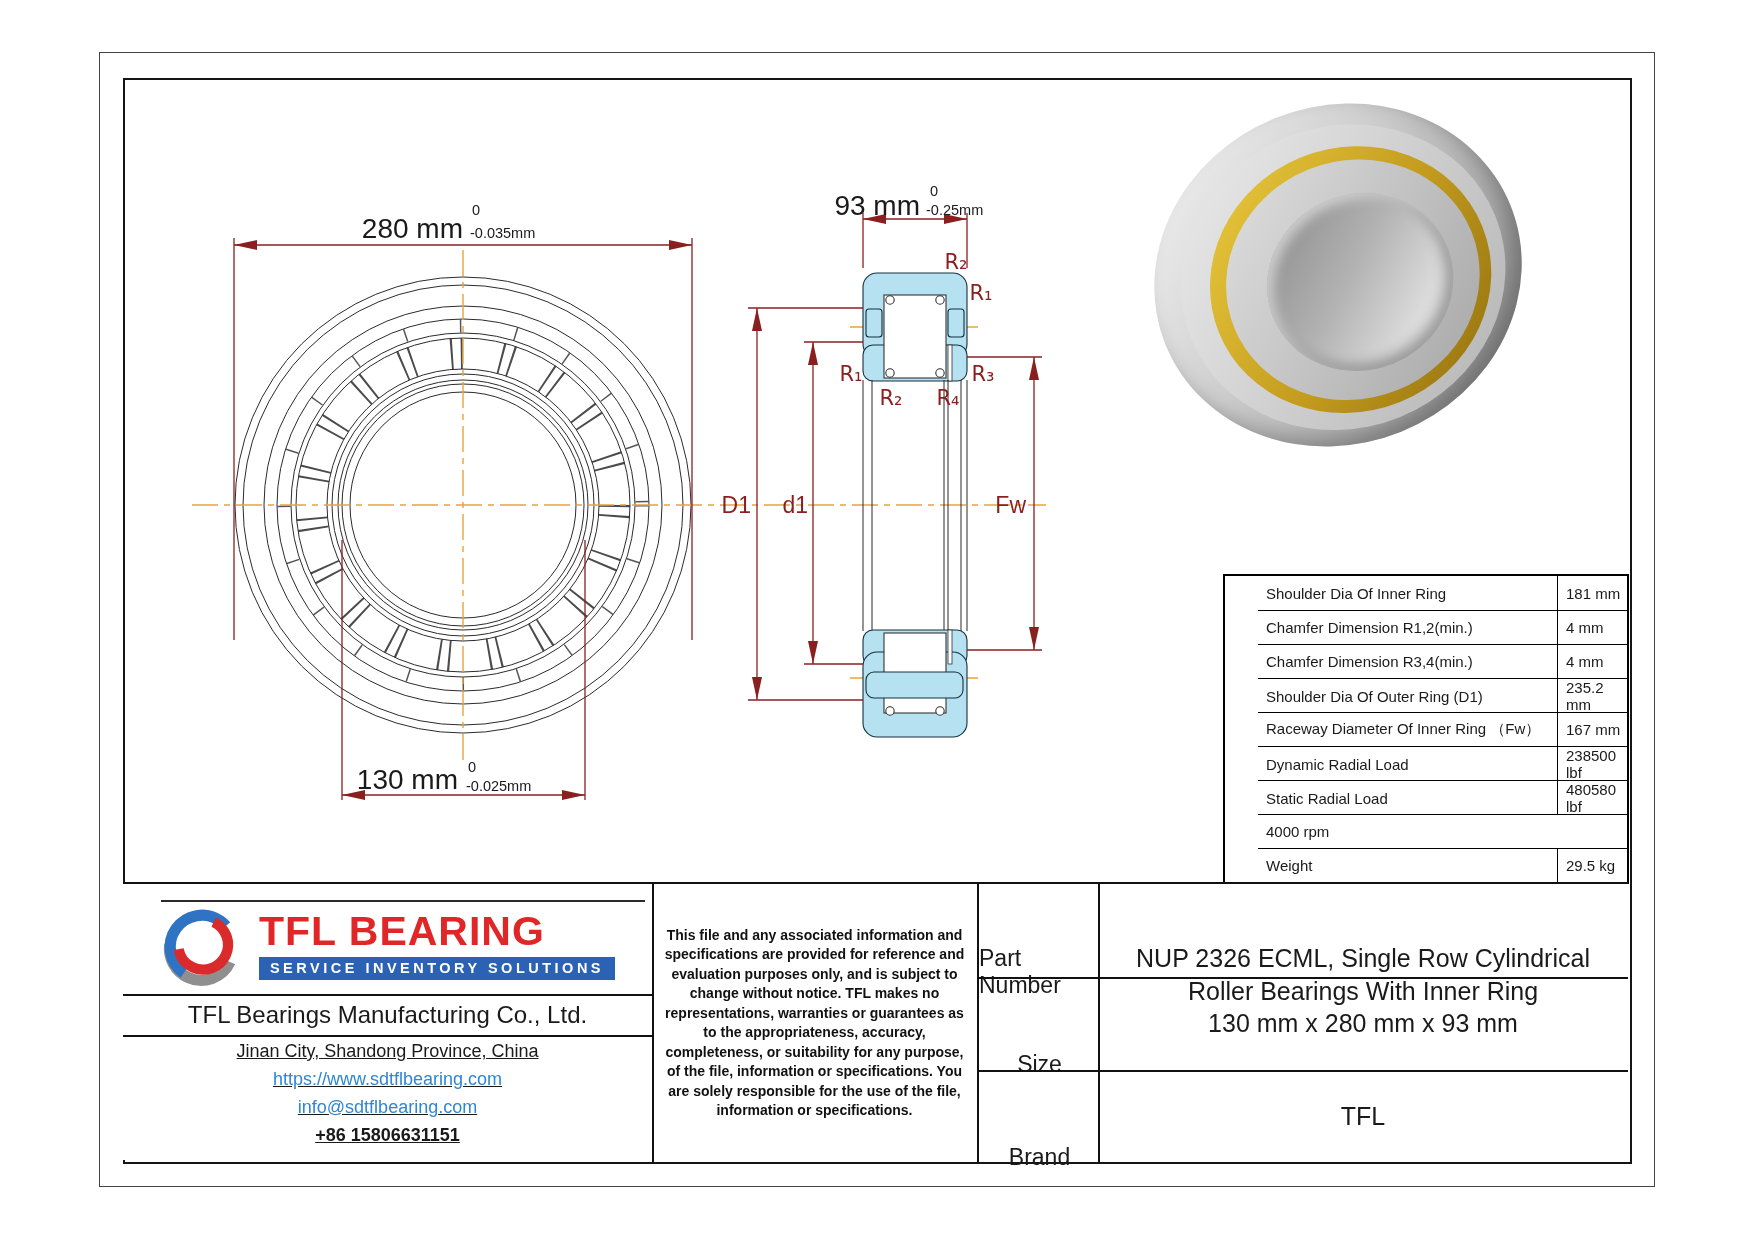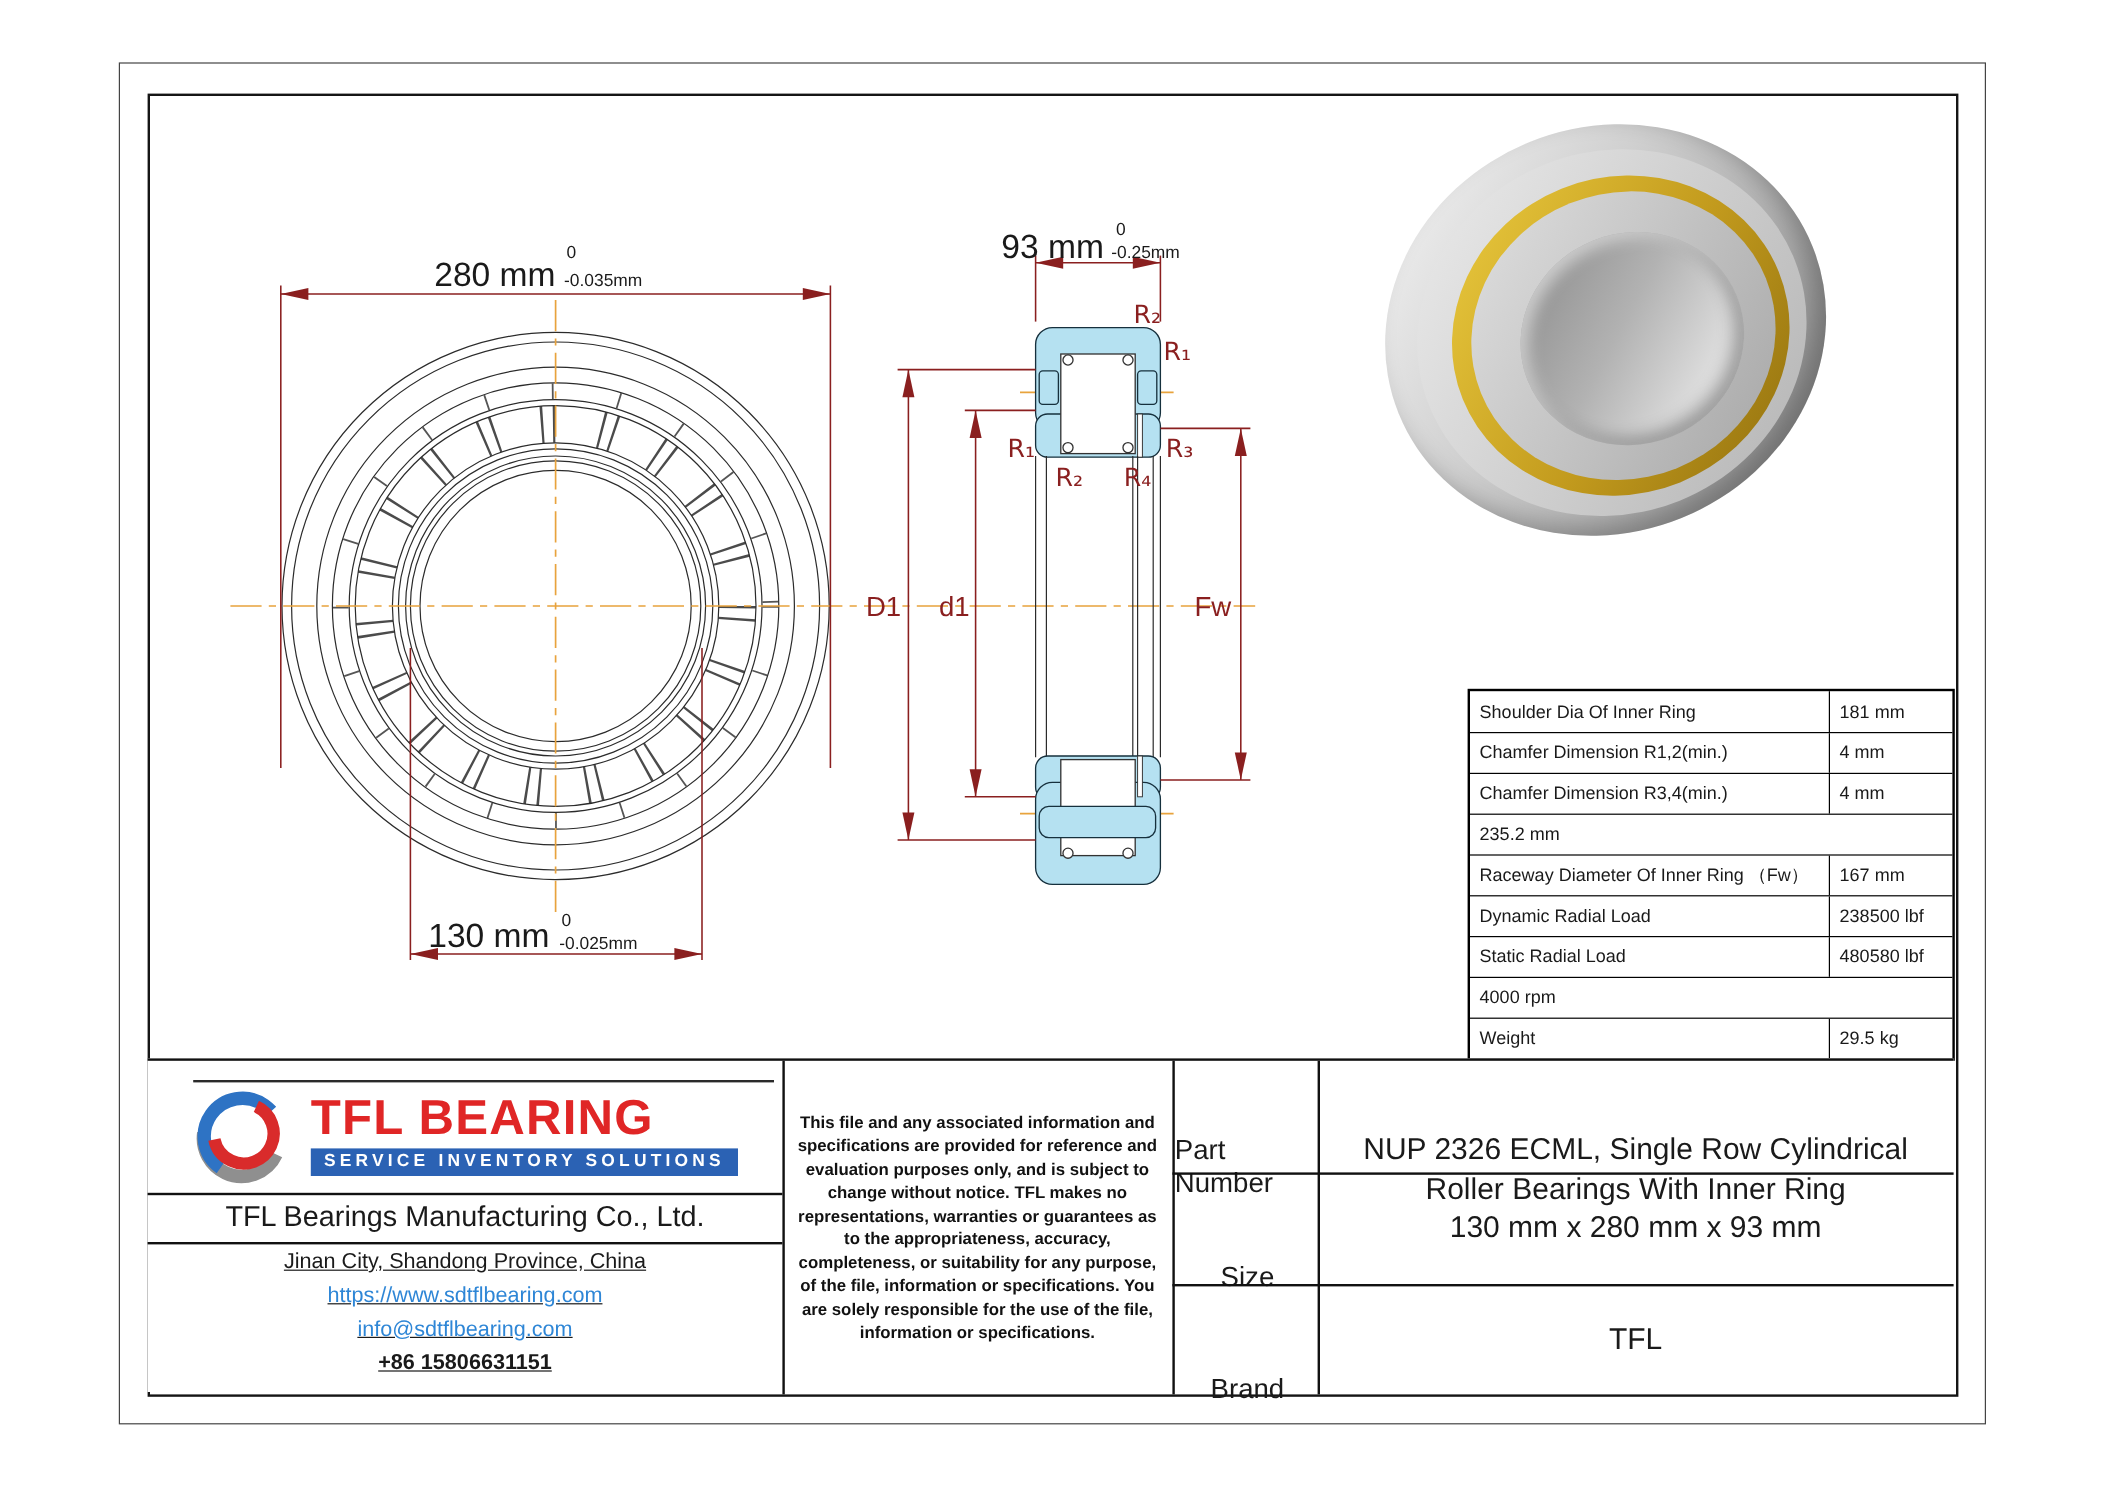--- a/index.html
+++ b/index.html
@@ -5,21 +5,21 @@
   html,body{margin:0;padding:0;background:#fff;}
   .sheet{position:relative;width:1755px;height:1240px;background:#fff;overflow:hidden;
          font-family:"Liberation Sans",sans-serif;color:#1a1a1a;}
   .outer-border{position:absolute;left:99px;top:52px;width:1554px;height:1133px;border:1px solid #444;}
   .inner-box{position:absolute;left:123px;top:78px;width:1505px;height:1082px;border:2px solid #151515;}
   svg text{font-family:"Liberation Sans",sans-serif;}
   svg .rlab{font-family:"DejaVu Sans",sans-serif;}
 
   
   .spec{position:absolute;left:1223px;top:574px;width:406px;border:2px solid #000;background:#fff;box-sizing:border-box;}
-  .spec-row{display:grid;grid-template-columns:300px 1fr;height:34px;border-top:1.5px solid #000;box-sizing:border-box;}
+  .spec-row{display:grid;grid-template-columns:300px 1fr;height:34px;border-top:1.5px solid #000;box-sizing:border-box;margin-left:33px;}
   .spec-row:first-child{border-top:none;}
   .spec-cell{display:flex;align-items:center;padding-left:8px;font-size:15px;box-sizing:border-box;}
   .spec-cell.lab{border-right:1.5px solid #000;}
 
   
   .tblock{position:absolute;left:123px;top:882px;width:1505px;height:278px;border-top:2px solid #111;box-sizing:border-box;background:#fff;}
   .vline{position:absolute;top:0;width:0;height:278px;border-left:2px solid #111;}
   .hline{position:absolute;height:0;border-top:2px solid #111;}
   .logo-rule{position:absolute;left:38px;top:16px;width:484px;border-top:2px solid #2a2a2a;}
   .swirl{position:absolute;left:36px;top:20px;width:86px;height:86px;}
@@ -196,20 +196,21 @@
     </div>
     <div class="spec-row">
       <div class="spec-cell lab">Chamfer Dimension R1,2(min.)</div>
       <div class="spec-cell">4 mm</div>
     </div>
     <div class="spec-row">
       <div class="spec-cell lab">Chamfer Dimension R3,4(min.)</div>
       <div class="spec-cell">4 mm</div>
     </div>
     <div class="spec-row">
+      <div class="spec-cell lab">Shoulder Dia Of Outer Ring (D1)</div>
       <div class="spec-cell">235.2 mm</div>
     </div>
     <div class="spec-row">
       <div class="spec-cell lab">Raceway Diameter Of Inner Ring （Fw）</div>
       <div class="spec-cell">167 mm</div>
     </div>
     <div class="spec-row">
       <div class="spec-cell lab">Dynamic Radial Load</div>
       <div class="spec-cell">238500 lbf</div>
     </div>

